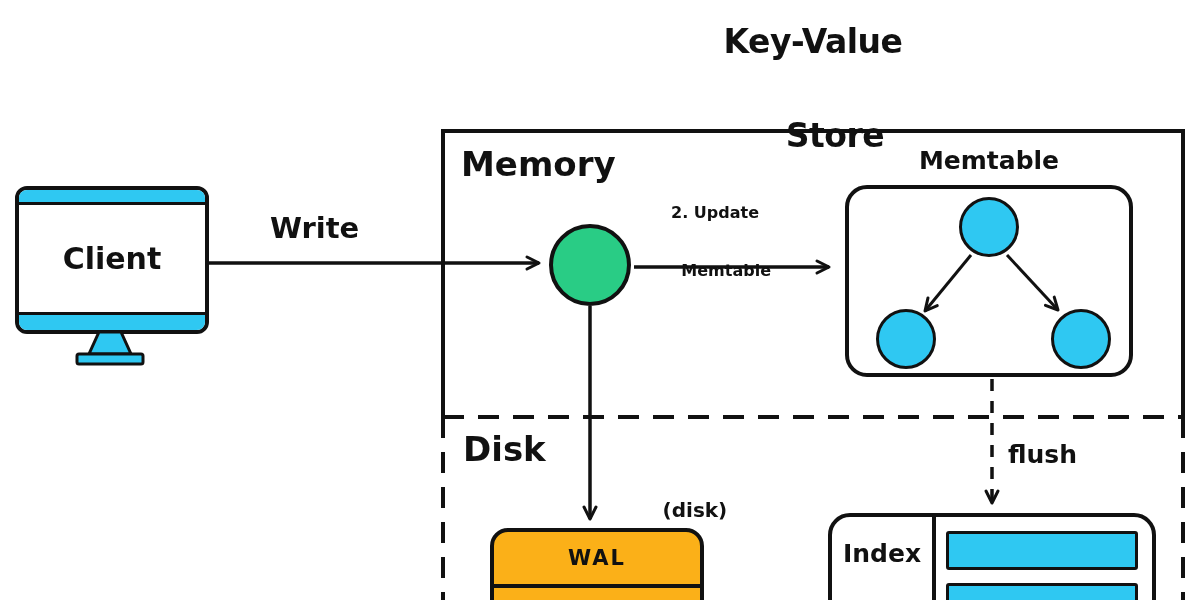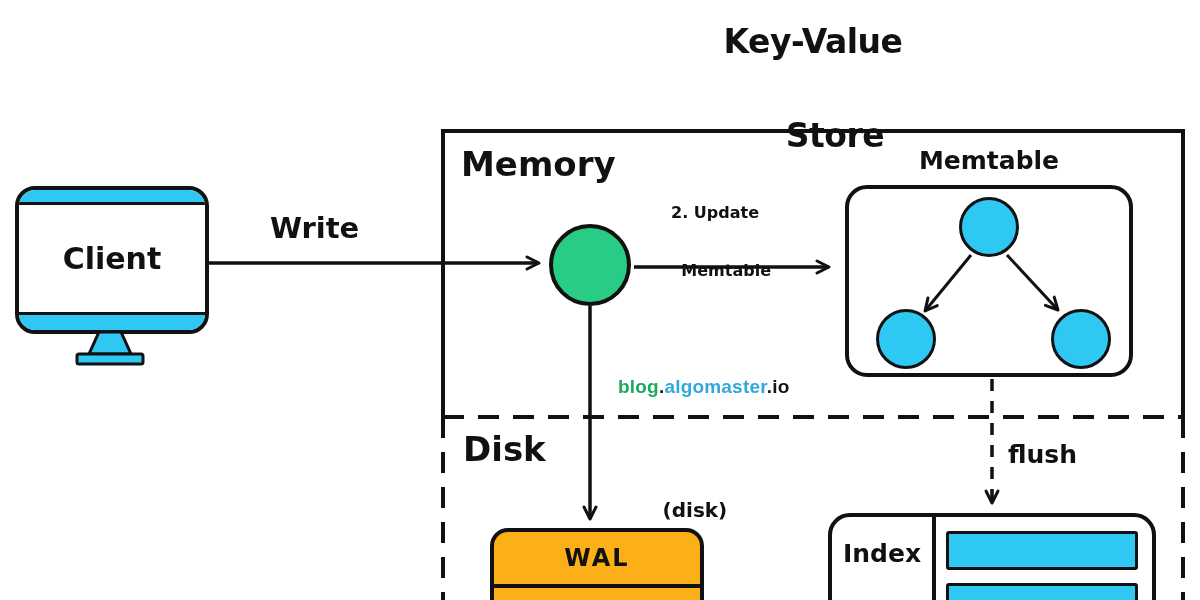--- a/index.html
+++ b/index.html
@@ -28,42 +28,42 @@
   .flush-lbl{left:1008px;top:440px;font-size:25px;}
 
   
   .watermark{left:618px;top:376px;font-family:"Liberation Sans",sans-serif;font-weight:700;font-size:19px;letter-spacing:0.2px;}
   .wm-green{color:var(--wm-green);}
   .wm-blue{color:var(--wm-blue);}
   .wm-dark{color:#151515;}
 
   
   .monitor-body{left:15px;top:186px;width:194px;height:148px;border:4px solid var(--outline);
-    border-radius:20px;background:#fff;overflow:hidden;display:flex;flex-direction:column;}
+    border-radius:12px;background:#fff;overflow:hidden;display:flex;flex-direction:column;}
   .monitor-top{height:15px;background:var(--cyan);border-bottom:3px solid var(--outline);}
   .monitor-screen{flex:1;display:flex;align-items:center;justify-content:center;font-size:30px;font-weight:600;}
   .monitor-bottom{height:18px;background:var(--cyan);border-top:3px solid var(--outline);}
 
   
   .node{position:absolute;border-radius:50%;border:4px solid var(--outline);}
   .green-node{left:549px;top:224px;width:82px;height:82px;background:var(--green);}
   .tree-node{width:60px;height:60px;background:var(--cyan);border-width:3.5px;}
   .tree-root{left:959px;top:197px;}
   .tree-left{left:876px;top:309px;}
   .tree-right{left:1051px;top:309px;}
 
   
   .memtable-box{left:845px;top:185px;width:288px;height:192px;border:4px solid var(--outline);
     border-radius:22px;background:#fff;}
 
   
   .wal-box{left:490px;top:528px;width:214px;height:110px;border:4px solid var(--outline);
     border-radius:18px;background:var(--orange);overflow:hidden;}
   .wal-row1{height:56px;border-bottom:4px solid var(--outline);display:flex;align-items:center;justify-content:center;
-    font-size:24px;font-weight:600;letter-spacing:2px;}
+    font-size:21px;font-weight:600;letter-spacing:2px;}
 
   
   .sstable-box{left:828px;top:513px;width:328px;height:120px;border:4px solid var(--outline);
     border-radius:22px;background:#fff;overflow:hidden;display:flex;}
   .sstable-left{width:104px;border-right:4px solid var(--outline);display:flex;justify-content:center;
     padding-top:22px;font-size:25px;font-weight:600;}
   .sstable-right{flex:1;position:relative;}
   .sst-bar{position:absolute;left:10px;width:192px;height:39px;background:var(--cyan);
     border:3px solid var(--outline);border-radius:3px;}
   .sst-bar1{top:14px;}
@@ -146,15 +146,14 @@
   <div class="lbl write-lbl">Write</div>
 
   <div class="lbl update-lbl"><span>2. Update</span><br>
     <span>Memtable</span></div>
 
   <div class="lbl append-lbl"><br>
     <span>(disk)</span></div>
 
   <div class="lbl flush-lbl">flush</div>
 
-  <div class="lbl watermark"><span class="wm-green">blog</span><span class="wm-dark">.</span><span class="wm-blue">algomaster</span><span class="wm-dark">.io</span></div>
 
 </div>
 
 </body></html>

